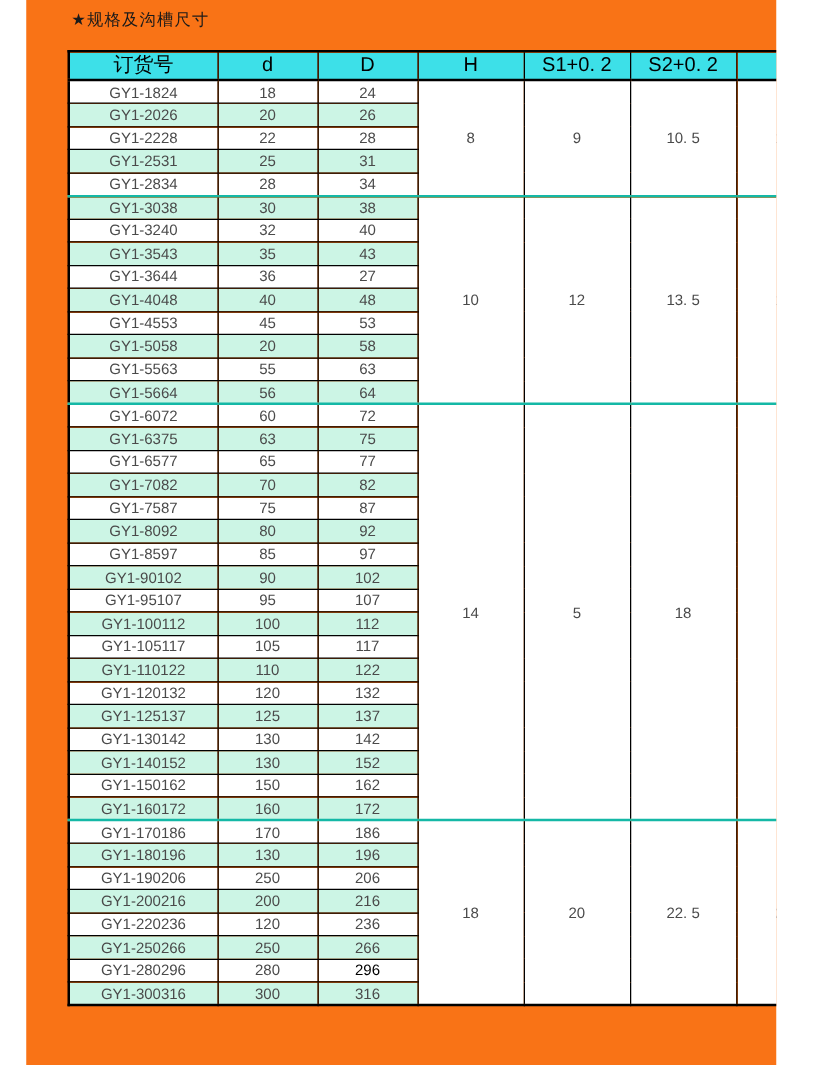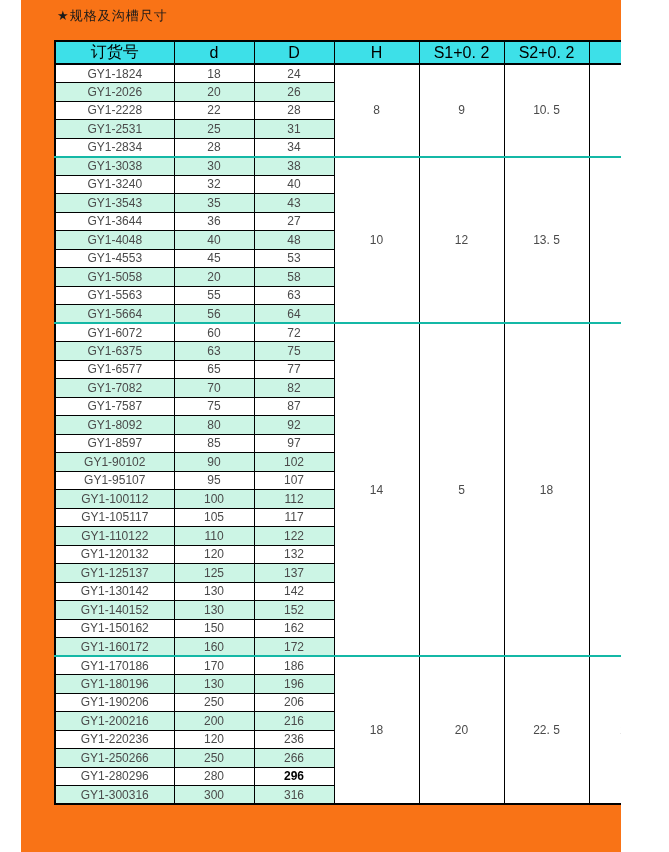--- a/index.html
+++ b/index.html
@@ -50,21 +50,21 @@
   }
   .spec-table tbody td {
     height: 18.5px;
     font-size: 12px;
     color: #4a4a4a;
     background: #ffffff;
   }
   .spec-table tbody tr.alt td.left-col { background: #ccf5e5; }
   .spec-table tbody tr.group-start td { border-top: 2px solid #14b8a6; text-align: center; }
   .spec-table tbody td.merged { background: #ffffff; }
-  .spec-table tbody td.bold { font-weight: bold; color: #000; }
+  .spec-table tbody td.bold { font-weight: normal; color: #000; }
 </style>
 </head>
 <body>
 
 <div class="page">
   <div class="title">★规格及沟槽尺寸</div>
 
   <table class="spec-table">
     <colgroup>
       <col style="width:119px">

